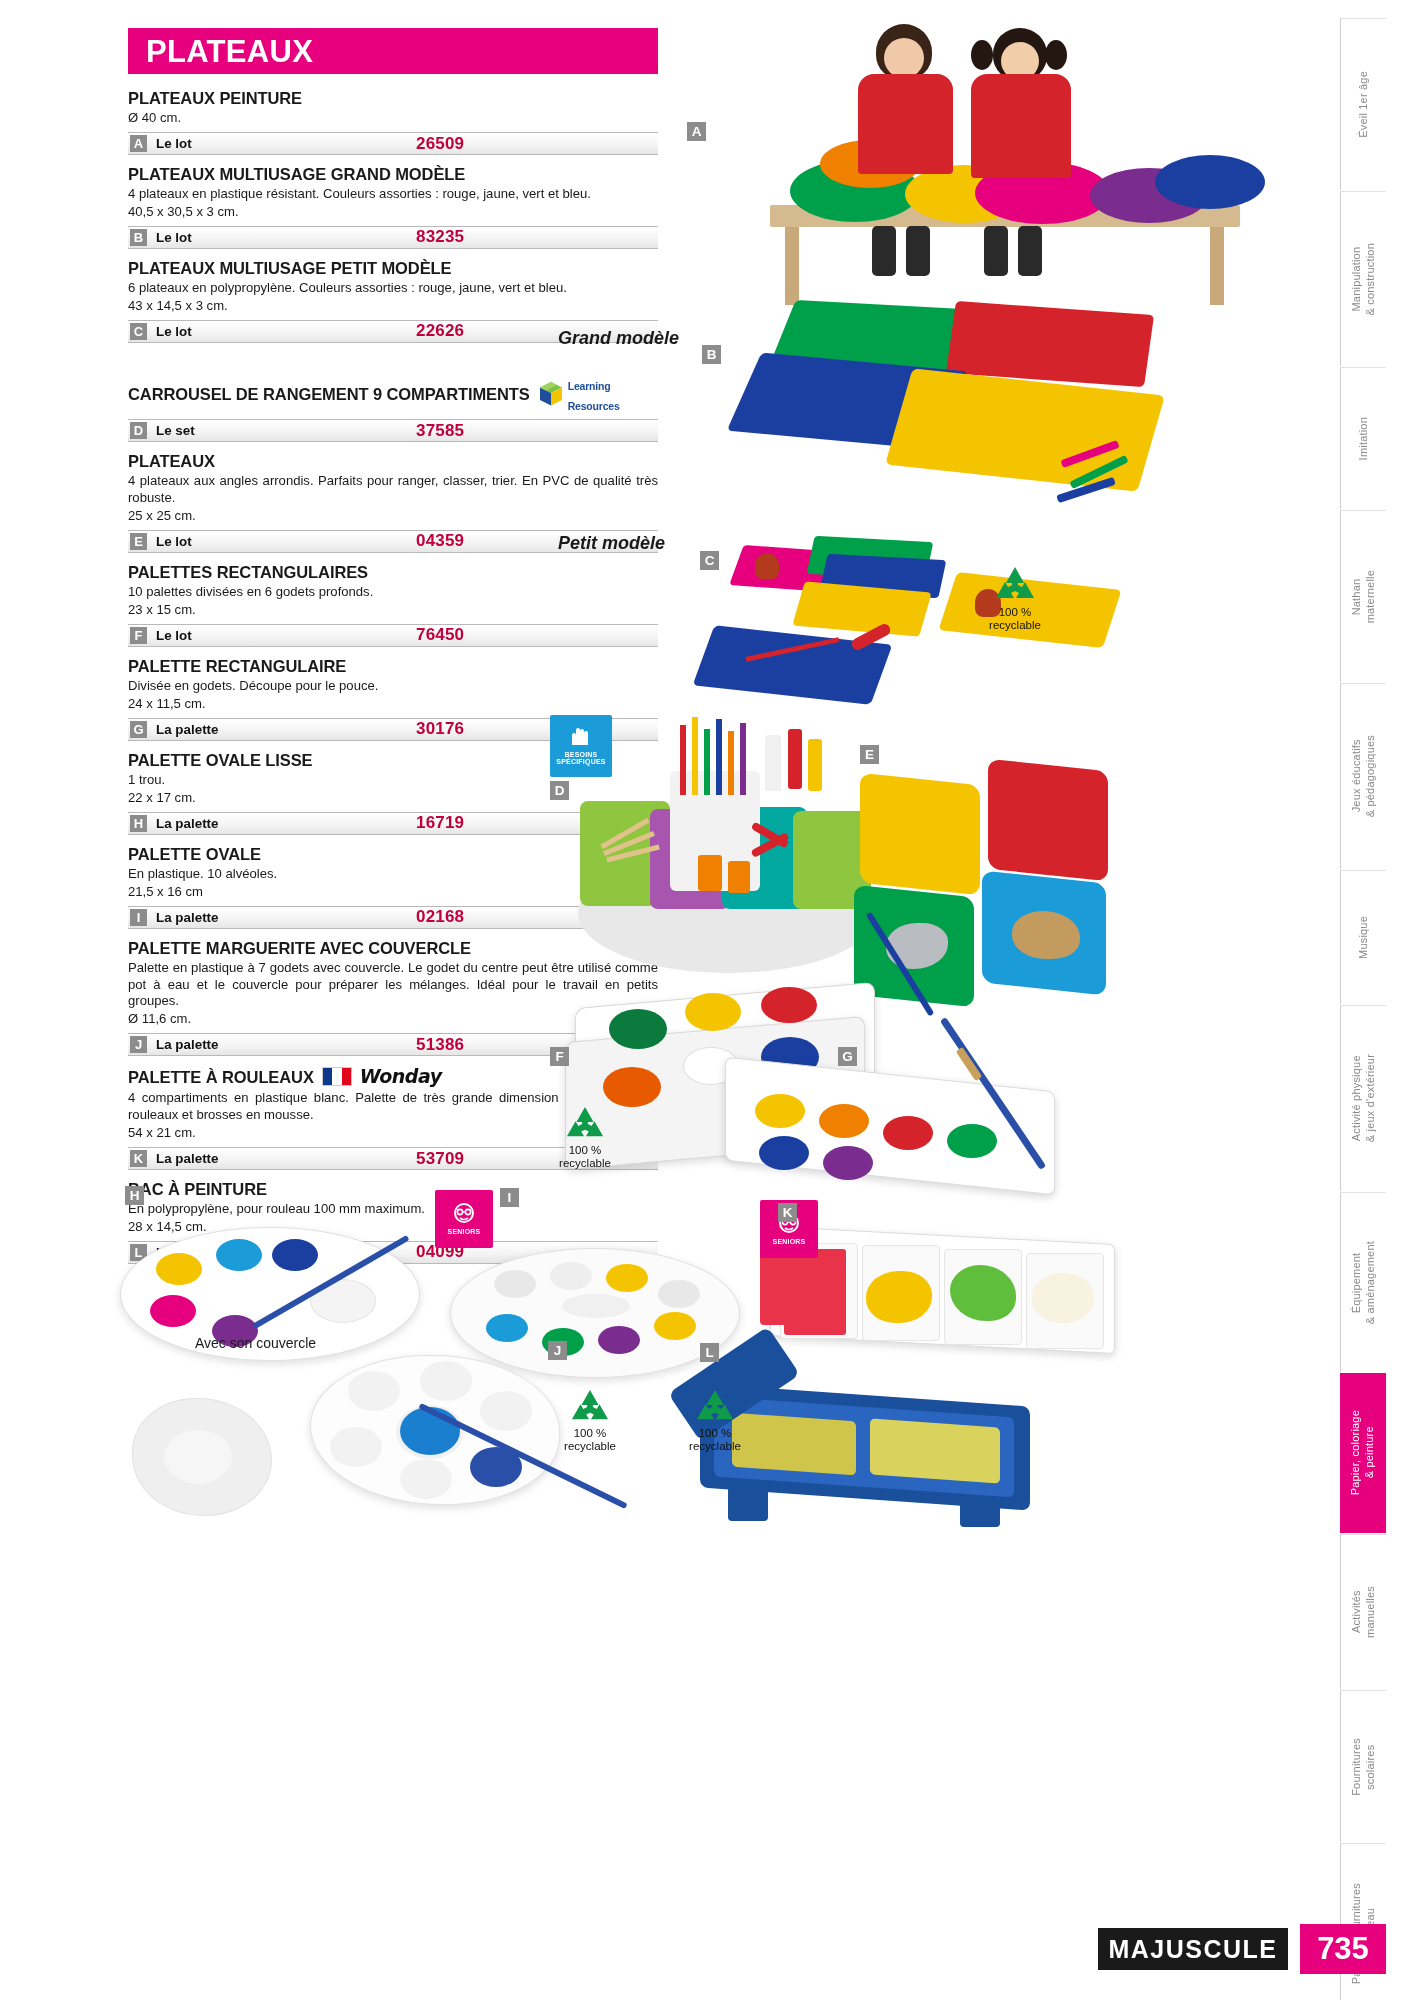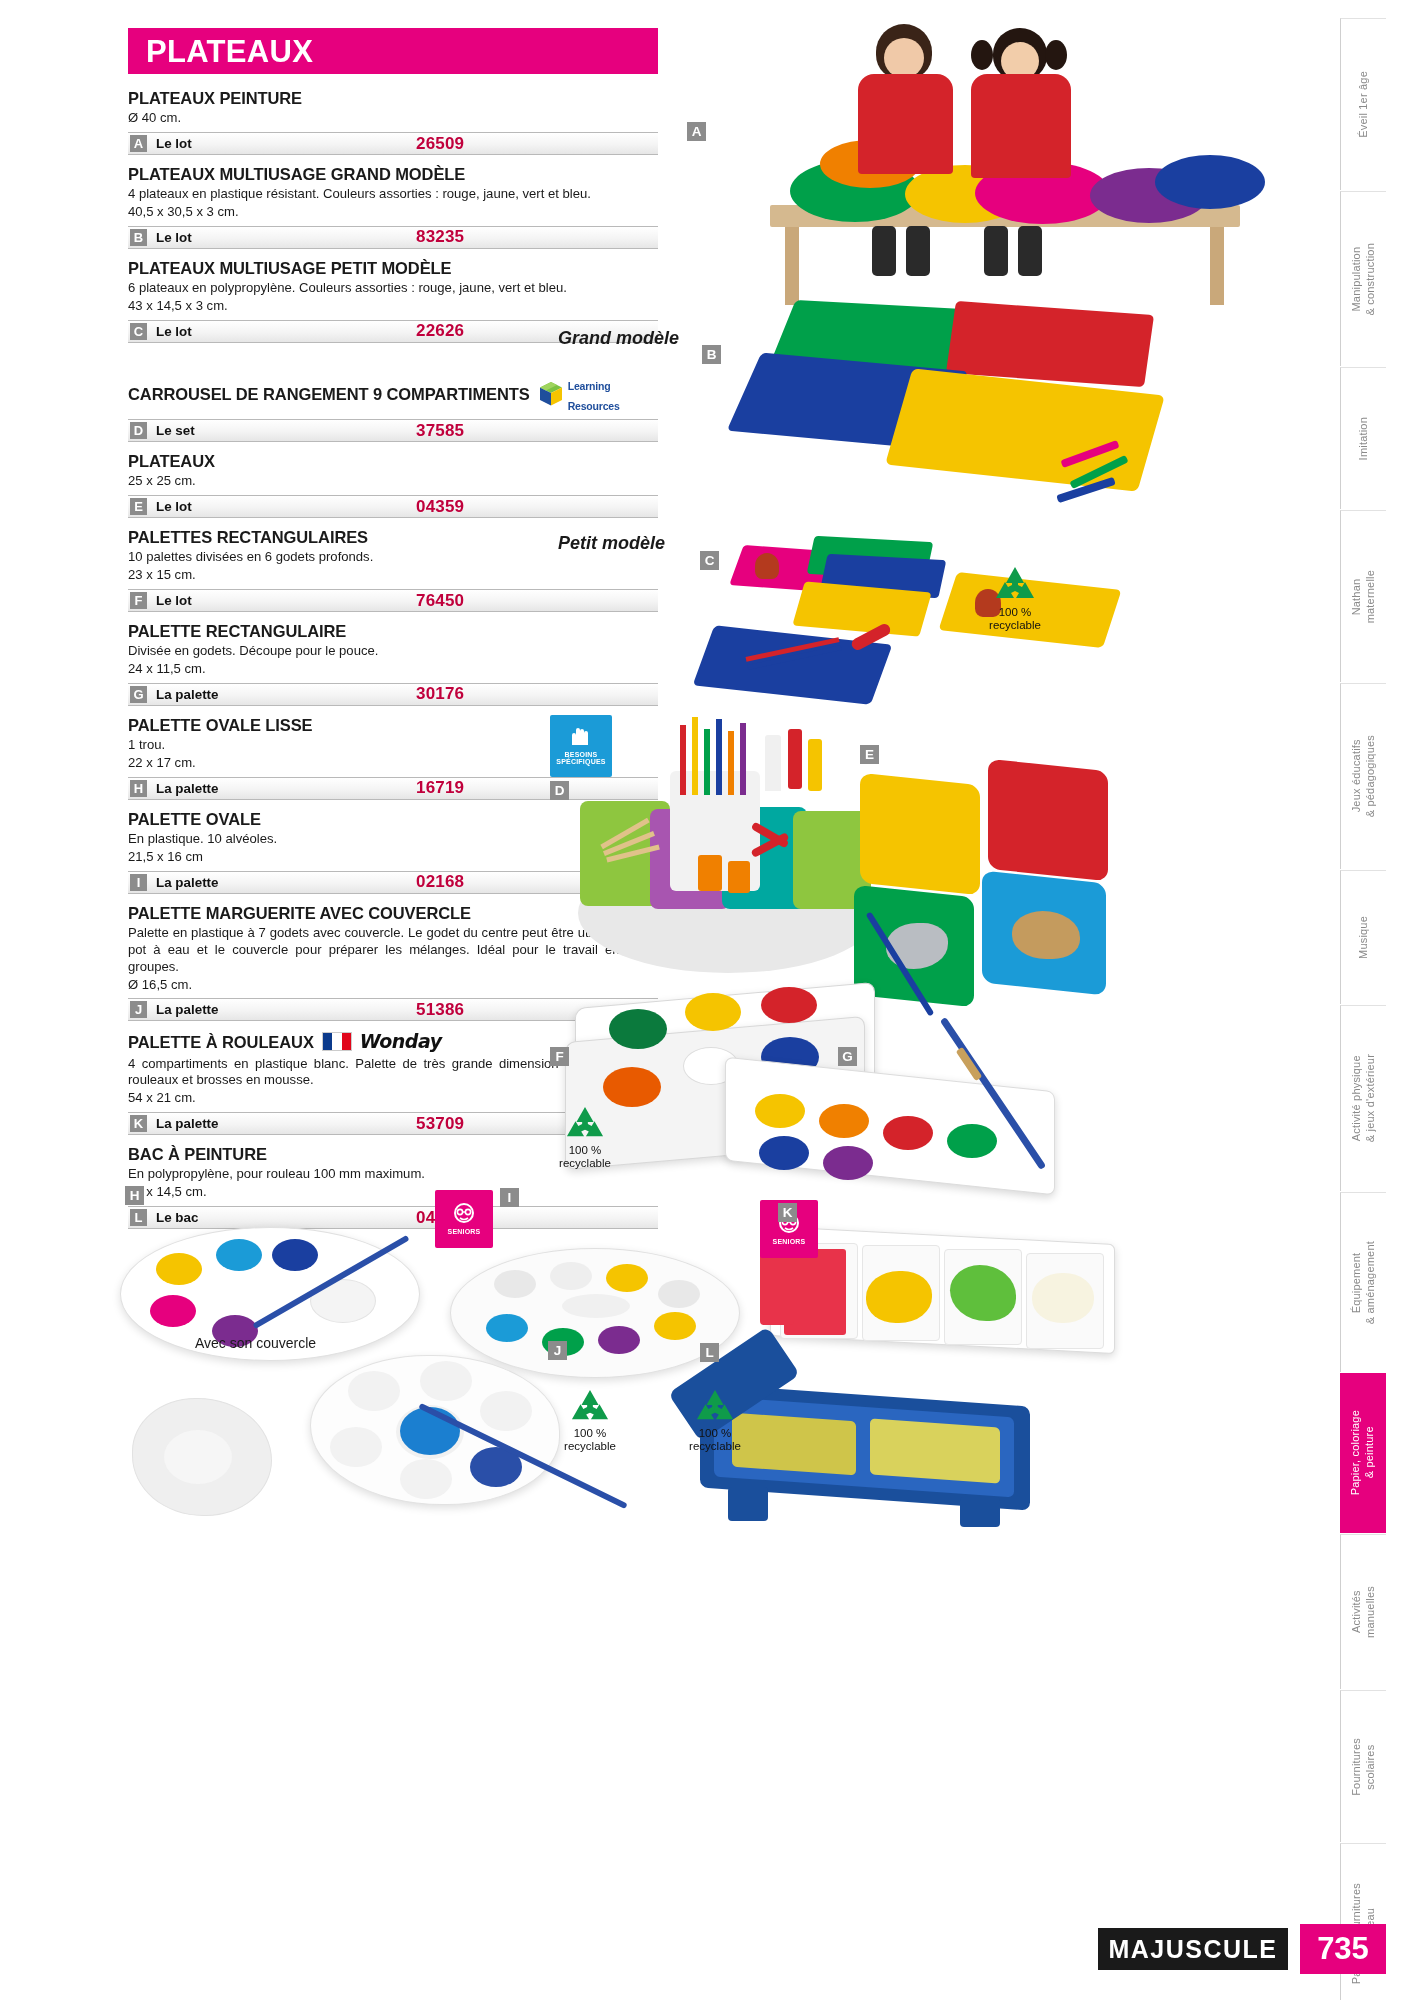--- a/index.html
+++ b/index.html
@@ -281,20 +281,21 @@
         <div class="badge">D</div>
         <div class="ref-label">Le set</div>
         <div class="ref-code">37585</div>
       </div>
     </div>
 
     <div class="prod">
       <div class="prod-title">
           <span>PLATEAUX</span>
         </div>
+      <div class="prod-desc">4 plateaux aux angles arrondis. Parfaits pour ranger, classer, trier. En PVC de qualité très robuste.</div>
       <div class="prod-dim">25 x 25 cm.</div>
       <div class="ref-row">
         <div class="badge">E</div>
         <div class="ref-label">Le lot</div>
         <div class="ref-code">04359</div>
       </div>
     </div>
 
 
     <div class="prod">
@@ -347,21 +348,21 @@
         <div class="ref-label">La palette</div>
         <div class="ref-code">02168</div>
       </div>
     </div>
 
     <div class="prod">
       <div class="prod-title">
           <span>PALETTE MARGUERITE AVEC COUVERCLE</span>
         </div>
       <div class="prod-desc">Palette en plastique à 7 godets avec couvercle. Le godet du centre peut être utilisé comme pot à eau et le couvercle pour préparer les mélanges. Idéal pour le travail en petits groupes.</div>
-      <div class="prod-dim">Ø 16,5 cm.</div>
+      <div class="prod-dim">Ø 11,6 cm.</div>
       <div class="ref-row">
         <div class="badge">J</div>
         <div class="ref-label">La palette</div>
         <div class="ref-code">51386</div>
       </div>
     </div>
 
     <div class="prod">
       <div class="prod-title">
         <span>PALETTE À ROULEAUX</span>

